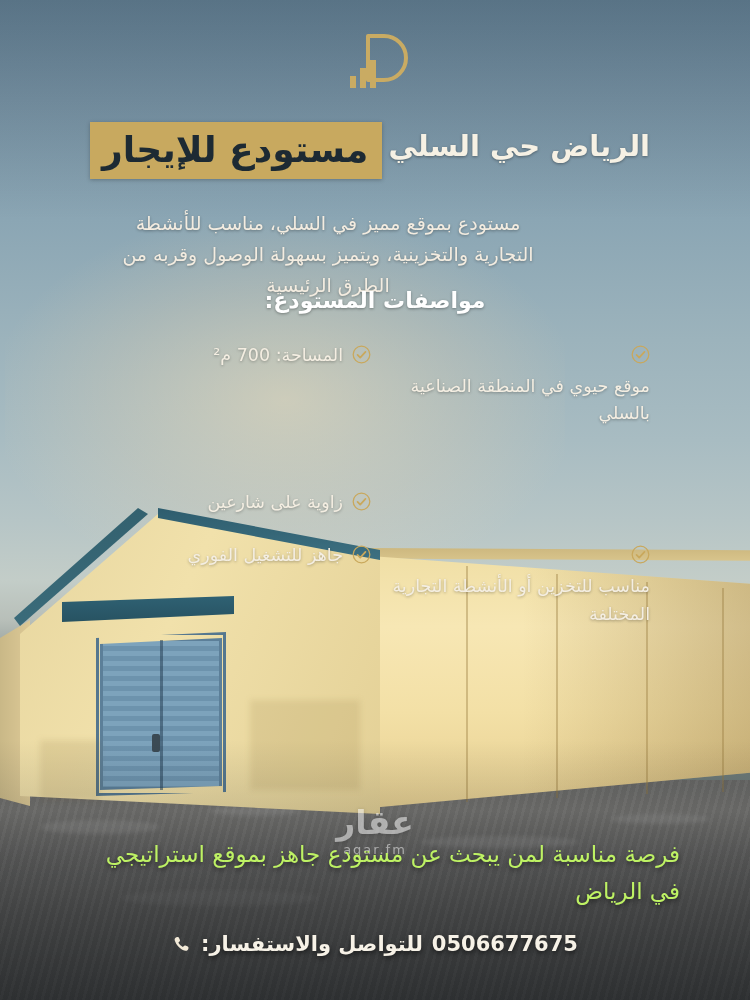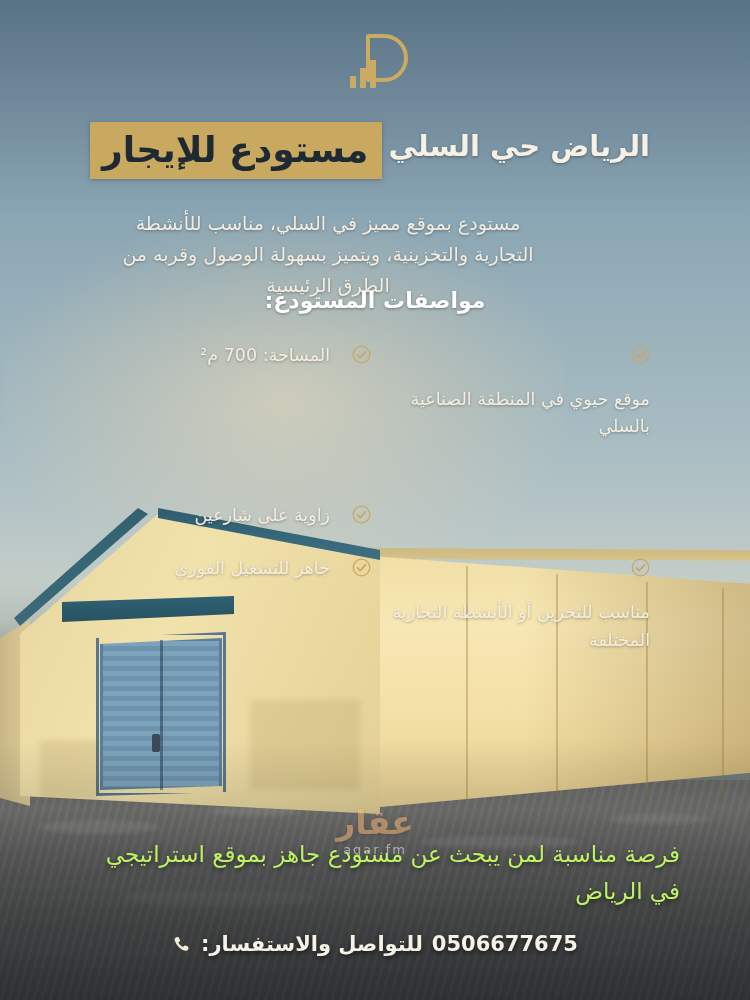--- a/index.html
+++ b/index.html
@@ -259,21 +259,21 @@
     left: 110px;
     width: 540px;
     display: grid;
     grid-template-columns: 1fr 1fr;
     column-gap: 18px;
     row-gap: 26px;
   }
   .feature {
     display: flex;
     align-items: flex-start;
-    gap: 22px;
+    gap: 9px;
     justify-content: flex-start;
   }
   .feature.col-left { justify-content: flex-start; flex-direction: column; }
   .f-text {
     color: #f4eee2;
     font-size: 17.5px;
     line-height: 1.55;
     letter-spacing: .2px;
     text-align: right;
     text-shadow: 0 1px 3px rgba(0,0,0,.3);
@@ -314,21 +314,21 @@
 
   .watermark {
     position: absolute;
     top: 806px;
     left: 50%;
     transform: translateX(-50%);
     text-align: center;
     opacity: .5;
   }
   .wm-ar {
-    color: #fdba74;
+    color: #ffffff;
     font-size: 33px;
     font-weight: bold;
     letter-spacing: 1px;
     line-height: 1;
     text-shadow: 0 1px 4px rgba(0,0,0,.35);
   }
   .wm-en {
     color: #ffffff;
     font-size: 13px;
     letter-spacing: 2px;

